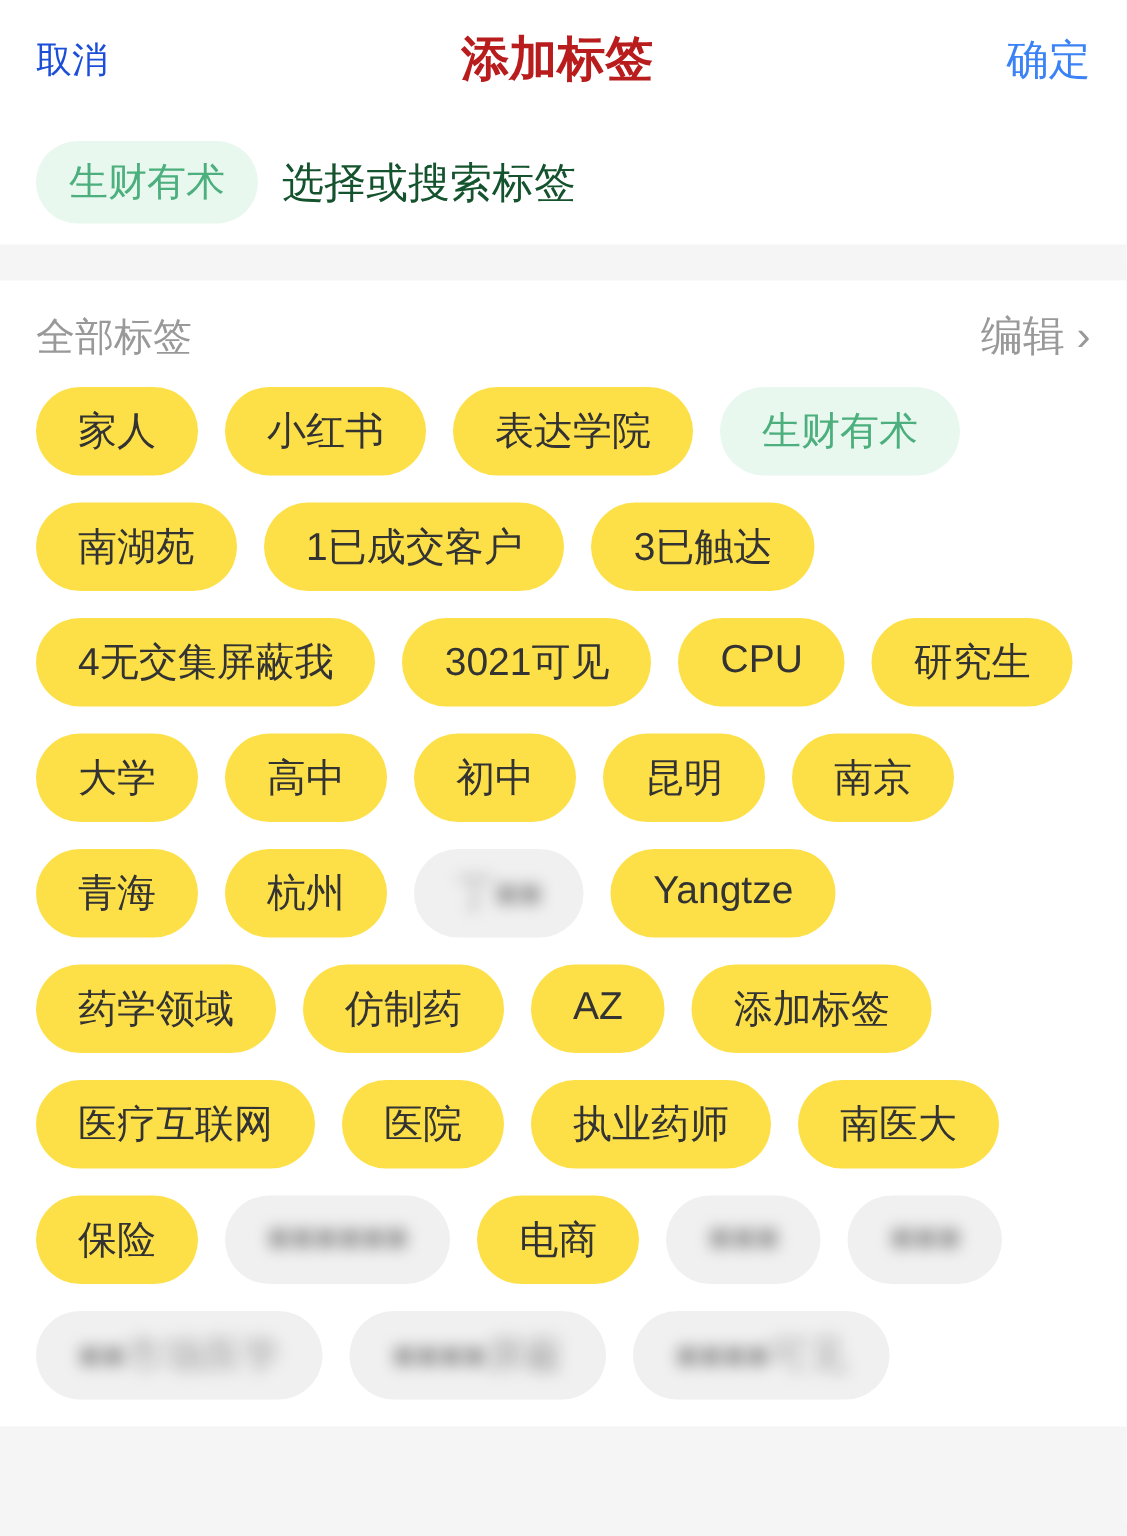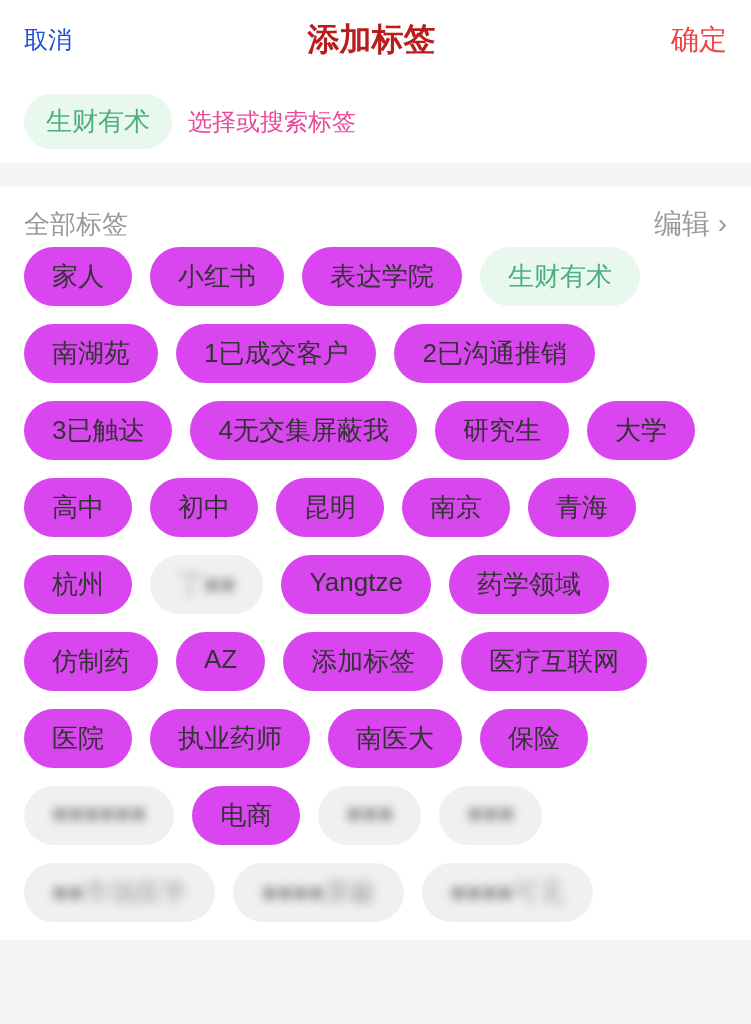--- a/index.html
+++ b/index.html
@@ -31,21 +31,21 @@
     }
 
     .header-title {
       font-size: 32px;
       font-weight: 600;
       color: #b91c1c;
     }
 
     .header-confirm {
       font-size: 28px;
-      color: #ef4444;
+      color: #3b82f6;
       cursor: pointer;
     }
 
     .search-bar {
       display: flex;
       align-items: center;
       padding: 14px 24px;
       background: #ffffff;
       gap: 16px;
       margin-bottom: 12px;
@@ -54,55 +54,55 @@
     .selected-tag {
       background: #e8f8ef;
       color: #4caf7d;
       border-radius: 30px;
       padding: 10px 22px;
       font-size: 26px;
       white-space: nowrap;
     }
 
     .search-placeholder {
-      font-size: 24px;
-      color: #ec4899;
+      font-size: 28px;
+      color: #14532d;
     }
 
     .section {
       background: #ffffff;
       padding: 18px 24px;
     }
 
     .section-header {
       display: flex;
       justify-content: space-between;
       align-items: center;
-      margin-bottom: 4px;
+      margin-bottom: 15px;
     }
 
     .section-title {
       font-size: 26px;
       color: #999999;
     }
 
     .section-edit {
       font-size: 28px;
       color: #999999;
       cursor: pointer;
     }
 
     .tags-container {
       display: flex;
       flex-wrap: wrap;
       gap: 18px;
     }
 
     .tag {
-      background: #d946ef;
+      background: #fde047;
       border-radius: 30px;
       padding: 12px 28px;
       font-size: 26px;
       color: #333333;
       cursor: pointer;
       white-space: nowrap;
     }
 
     .tag.active {
       background: #e8f8ef;
@@ -142,23 +142,24 @@
     <span class="section-title">全部标签</span>
     <span class="section-edit">编辑 ›</span>
   </div>
   <div class="tags-container" id="tags-container">
   <span class="tag">家人</span>
       <span class="tag">小红书</span>
       <span class="tag">表达学院</span>
       <span class="tag active">生财有术</span>
       <span class="tag">南湖苑</span>
       <span class="tag">1已成交客户</span>
-      <span class="tag">2已沟通推销</span>
       <span class="tag">3已触达</span>
       <span class="tag">4无交集屏蔽我</span>
+      <span class="tag">3021可见</span>
+      <span class="tag">CPU</span>
       <span class="tag">研究生</span>
       <span class="tag">大学</span>
       <span class="tag">高中</span>
       <span class="tag">初中</span>
       <span class="tag">昆明</span>
       <span class="tag">南京</span>
       <span class="tag">青海</span>
       <span class="tag">杭州</span>
       <span class="tag blurred">丁■■</span>
       <span class="tag">Yangtze</span>

